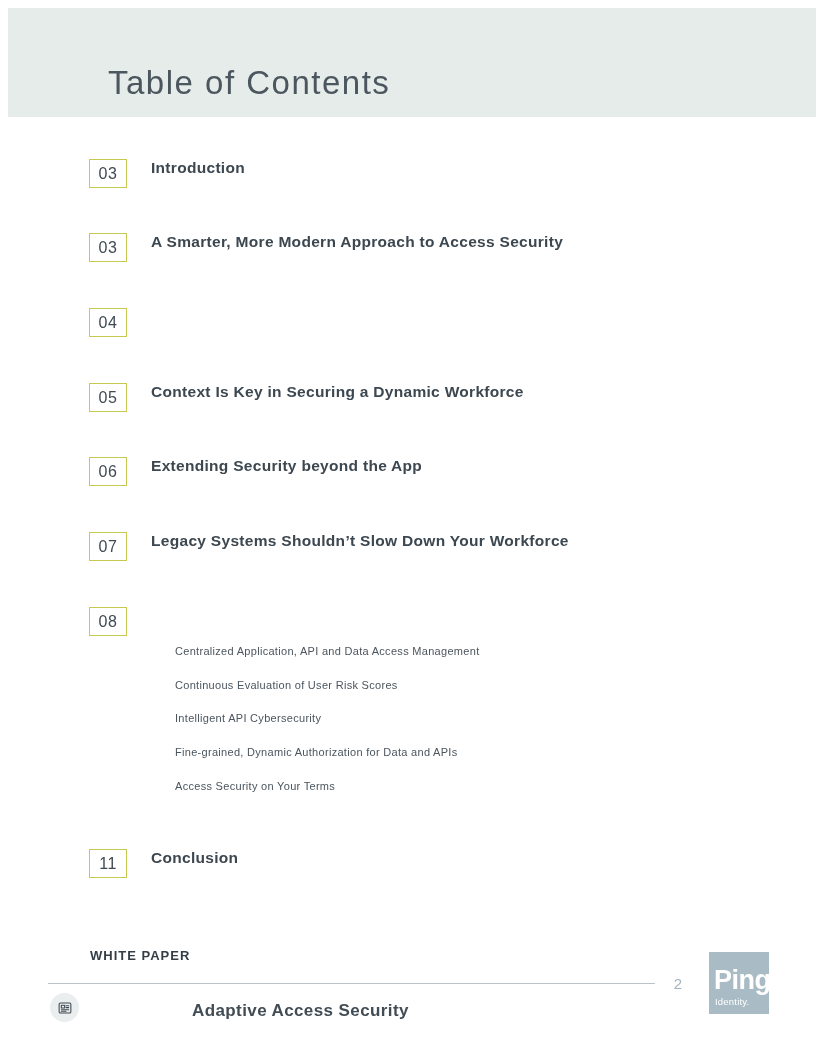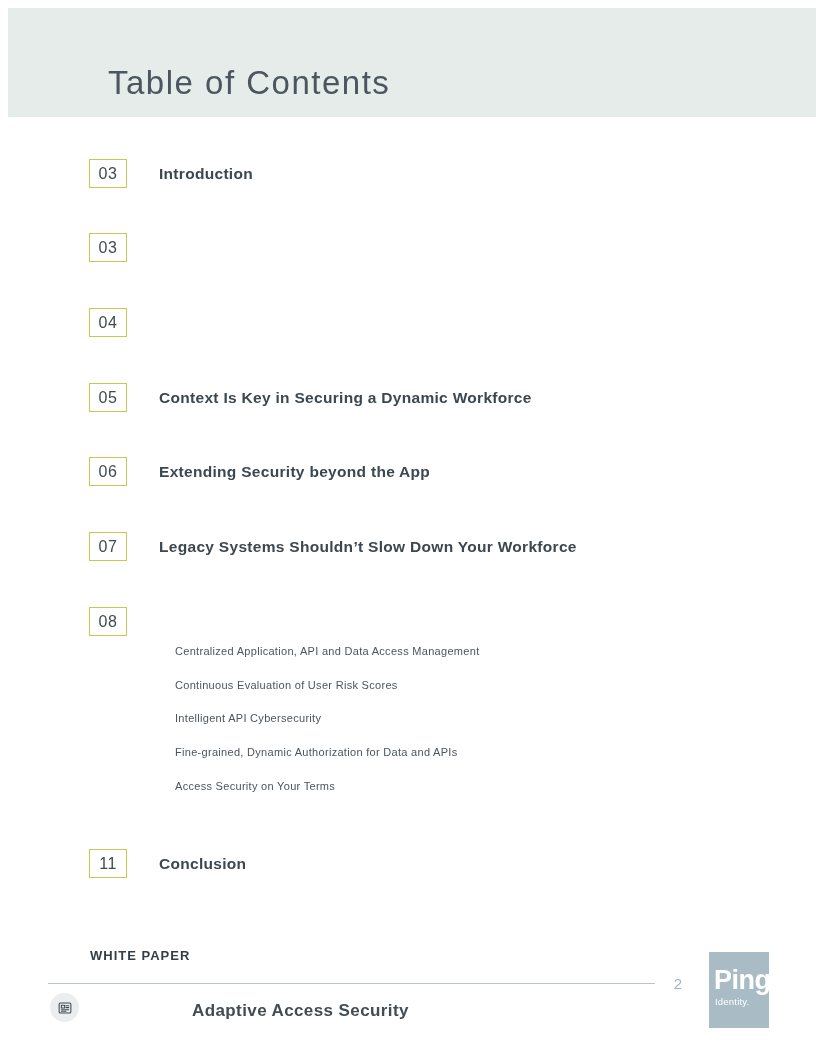--- a/index.html
+++ b/index.html
@@ -26,38 +26,38 @@
     color:#4b565e;
     letter-spacing:1.5px;
     margin-left:36px;
   }
 
   
   .toc-entry {
     position:absolute;
     left:82px;
     display:flex;
-    align-items:center;
+    align-items:flex-start;
     height:29px;
     padding-left:7px;
   }
   .num-box {
     width:38px; height:29px;
     border:1px solid #c6ca52;
     background:#ffffff;
     display:flex;
     align-items:center;
     justify-content:center;
     font-size:16px;
     color:#3f4a52;
     letter-spacing:0.5px;
     flex:0 0 auto;
   }
   .entry-title {
-    margin-left:32px;
+    margin-left:24px;
     font-size:15.5px;
     font-weight:bold;
     color:#3c4750;
     letter-spacing:0.3px;
     white-space:nowrap;
   }
   .subitem {
     position:absolute;
     left:175px;
     font-size:11px;
@@ -78,21 +78,21 @@
     left:665px; top:975px;
     width:26px;
     text-align:center;
     font-size:15px;
     font-weight:300;
     color:#a2b4be;
   }
   .logo-box {
     position:absolute;
     left:709px; top:952px;
-    width:60px; height:76px;
+    width:60px; height:62px;
     background:#a9bcc5;
     overflow:hidden;
   }
   .logo-brand {
     position:absolute;
     left:5px; top:15px;
     font-size:27px;
     font-weight:bold;
     color:#ffffff;
     letter-spacing:-0.5px;
@@ -138,20 +138,21 @@
 <div class="band"></div>
 <h1 class="page-title">Table of Contents</h1>
 
 <div class="toc-entry" style="top:159px">
   <div class="num-box">03</div>
   <div class="entry-title">Introduction</div>
 </div>
 
 <div class="toc-entry" style="top:233px">
   <div class="num-box">03</div>
+  <div class="entry-title">A Smarter, More Modern Approach to Access Security</div>
 </div>
 
 <div class="toc-entry" style="top:308px">
   <div class="num-box">04</div>
 </div>
 
 <div class="toc-entry" style="top:383px">
   <div class="num-box">05</div>
   <div class="entry-title">Context Is Key in Securing a Dynamic Workforce</div>
 </div>

